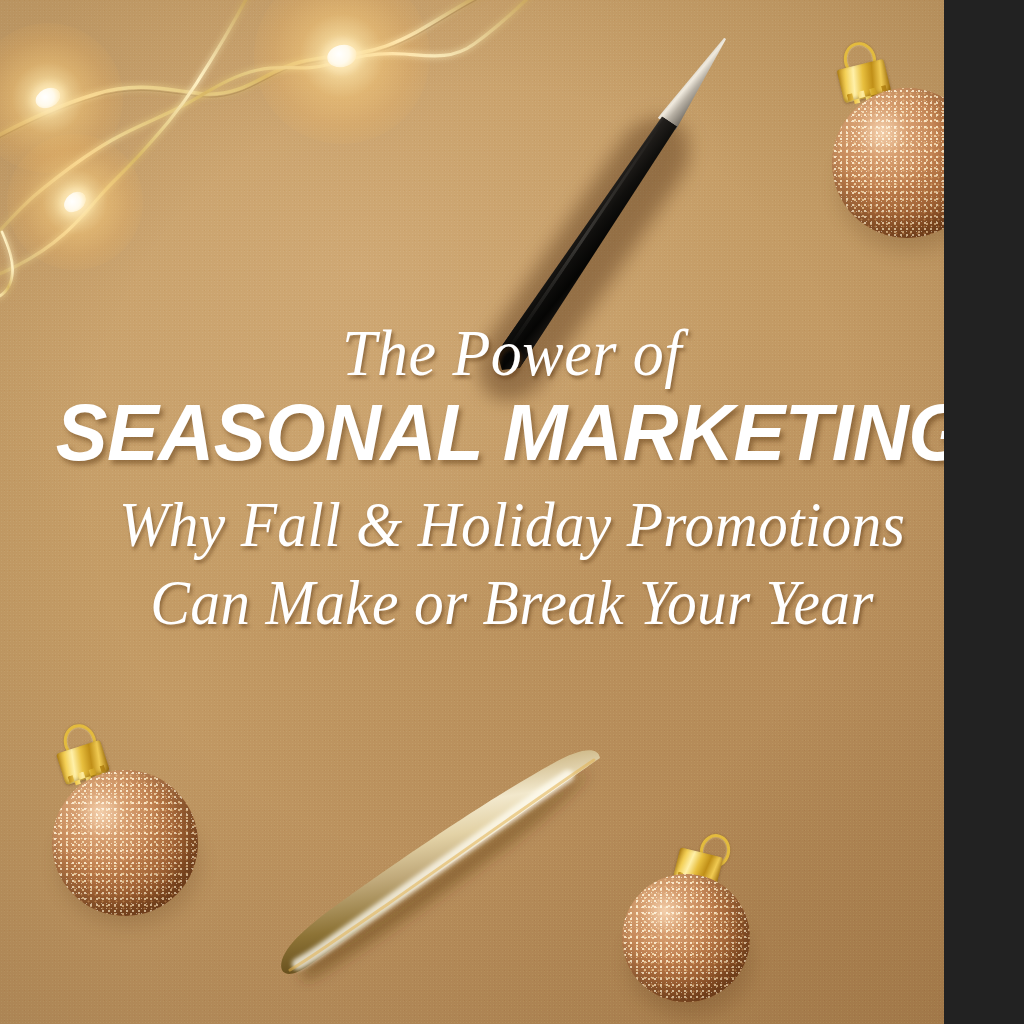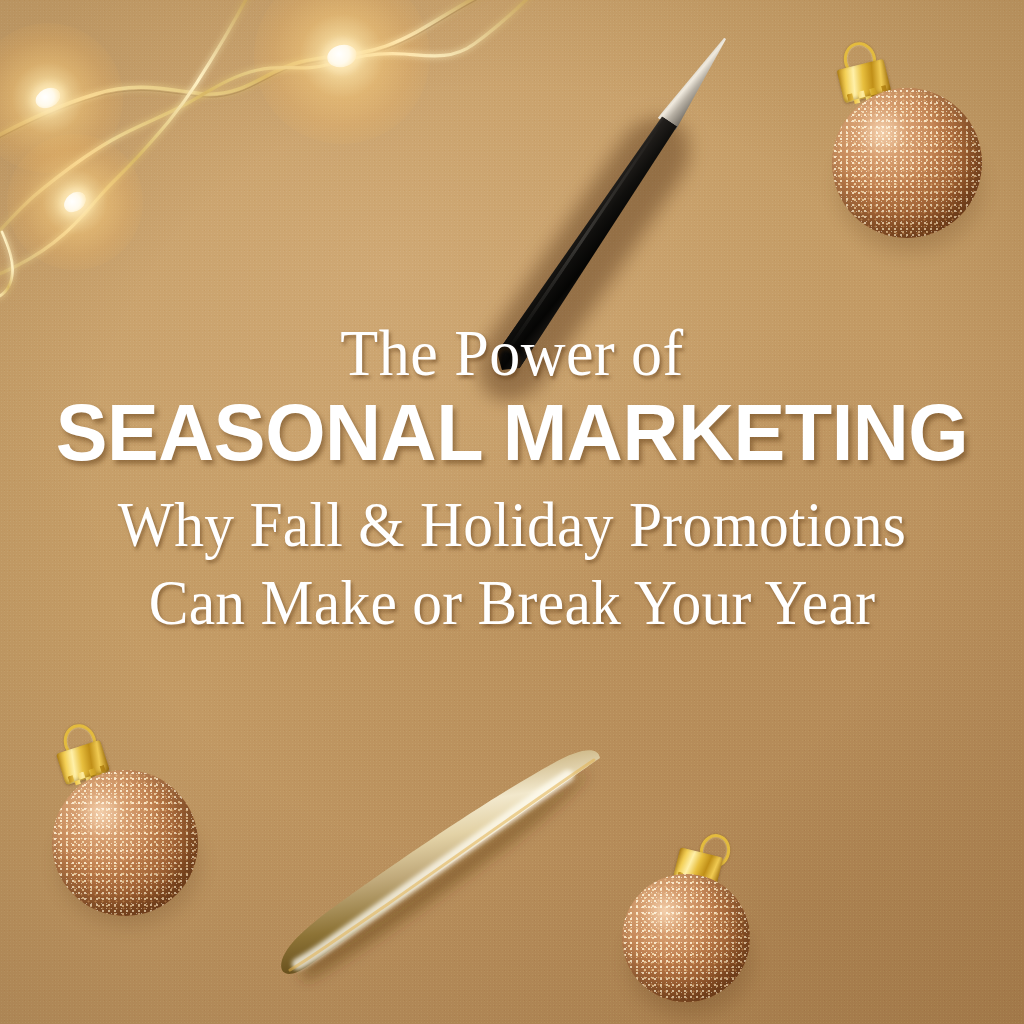--- a/index.html
+++ b/index.html
@@ -3,26 +3,27 @@
 <meta charset="utf-8">
 <title>Seasonal Marketing Social Graphic</title>
 <style>
   html, body {
     margin: 0;
     padding: 0;
     background: #222;
   }
   #canvas {
     position: relative;
-    width: 1024px;
+    width: 944px;
     height: 1024px;
     overflow: hidden;
     background: #c49c66;
     font-family: "Liberation Serif", serif;
     user-select: none;
+    font-style: italic;
   }
 
   
   .bg-base {
     position: absolute;
     inset: 0;
     background:
       radial-gradient(ellipse 70% 60% at 38% 26%, rgba(214,176,126,0.55) 0%, rgba(214,176,126,0.0) 62%),
       radial-gradient(ellipse 90% 80% at 78% 88%, rgba(150,108,60,0.30) 0%, rgba(150,108,60,0.0) 70%),
       linear-gradient(152deg, #caa36d 0%, #c49c66 42%, #bd9360 78%, #b88c59 100%);

